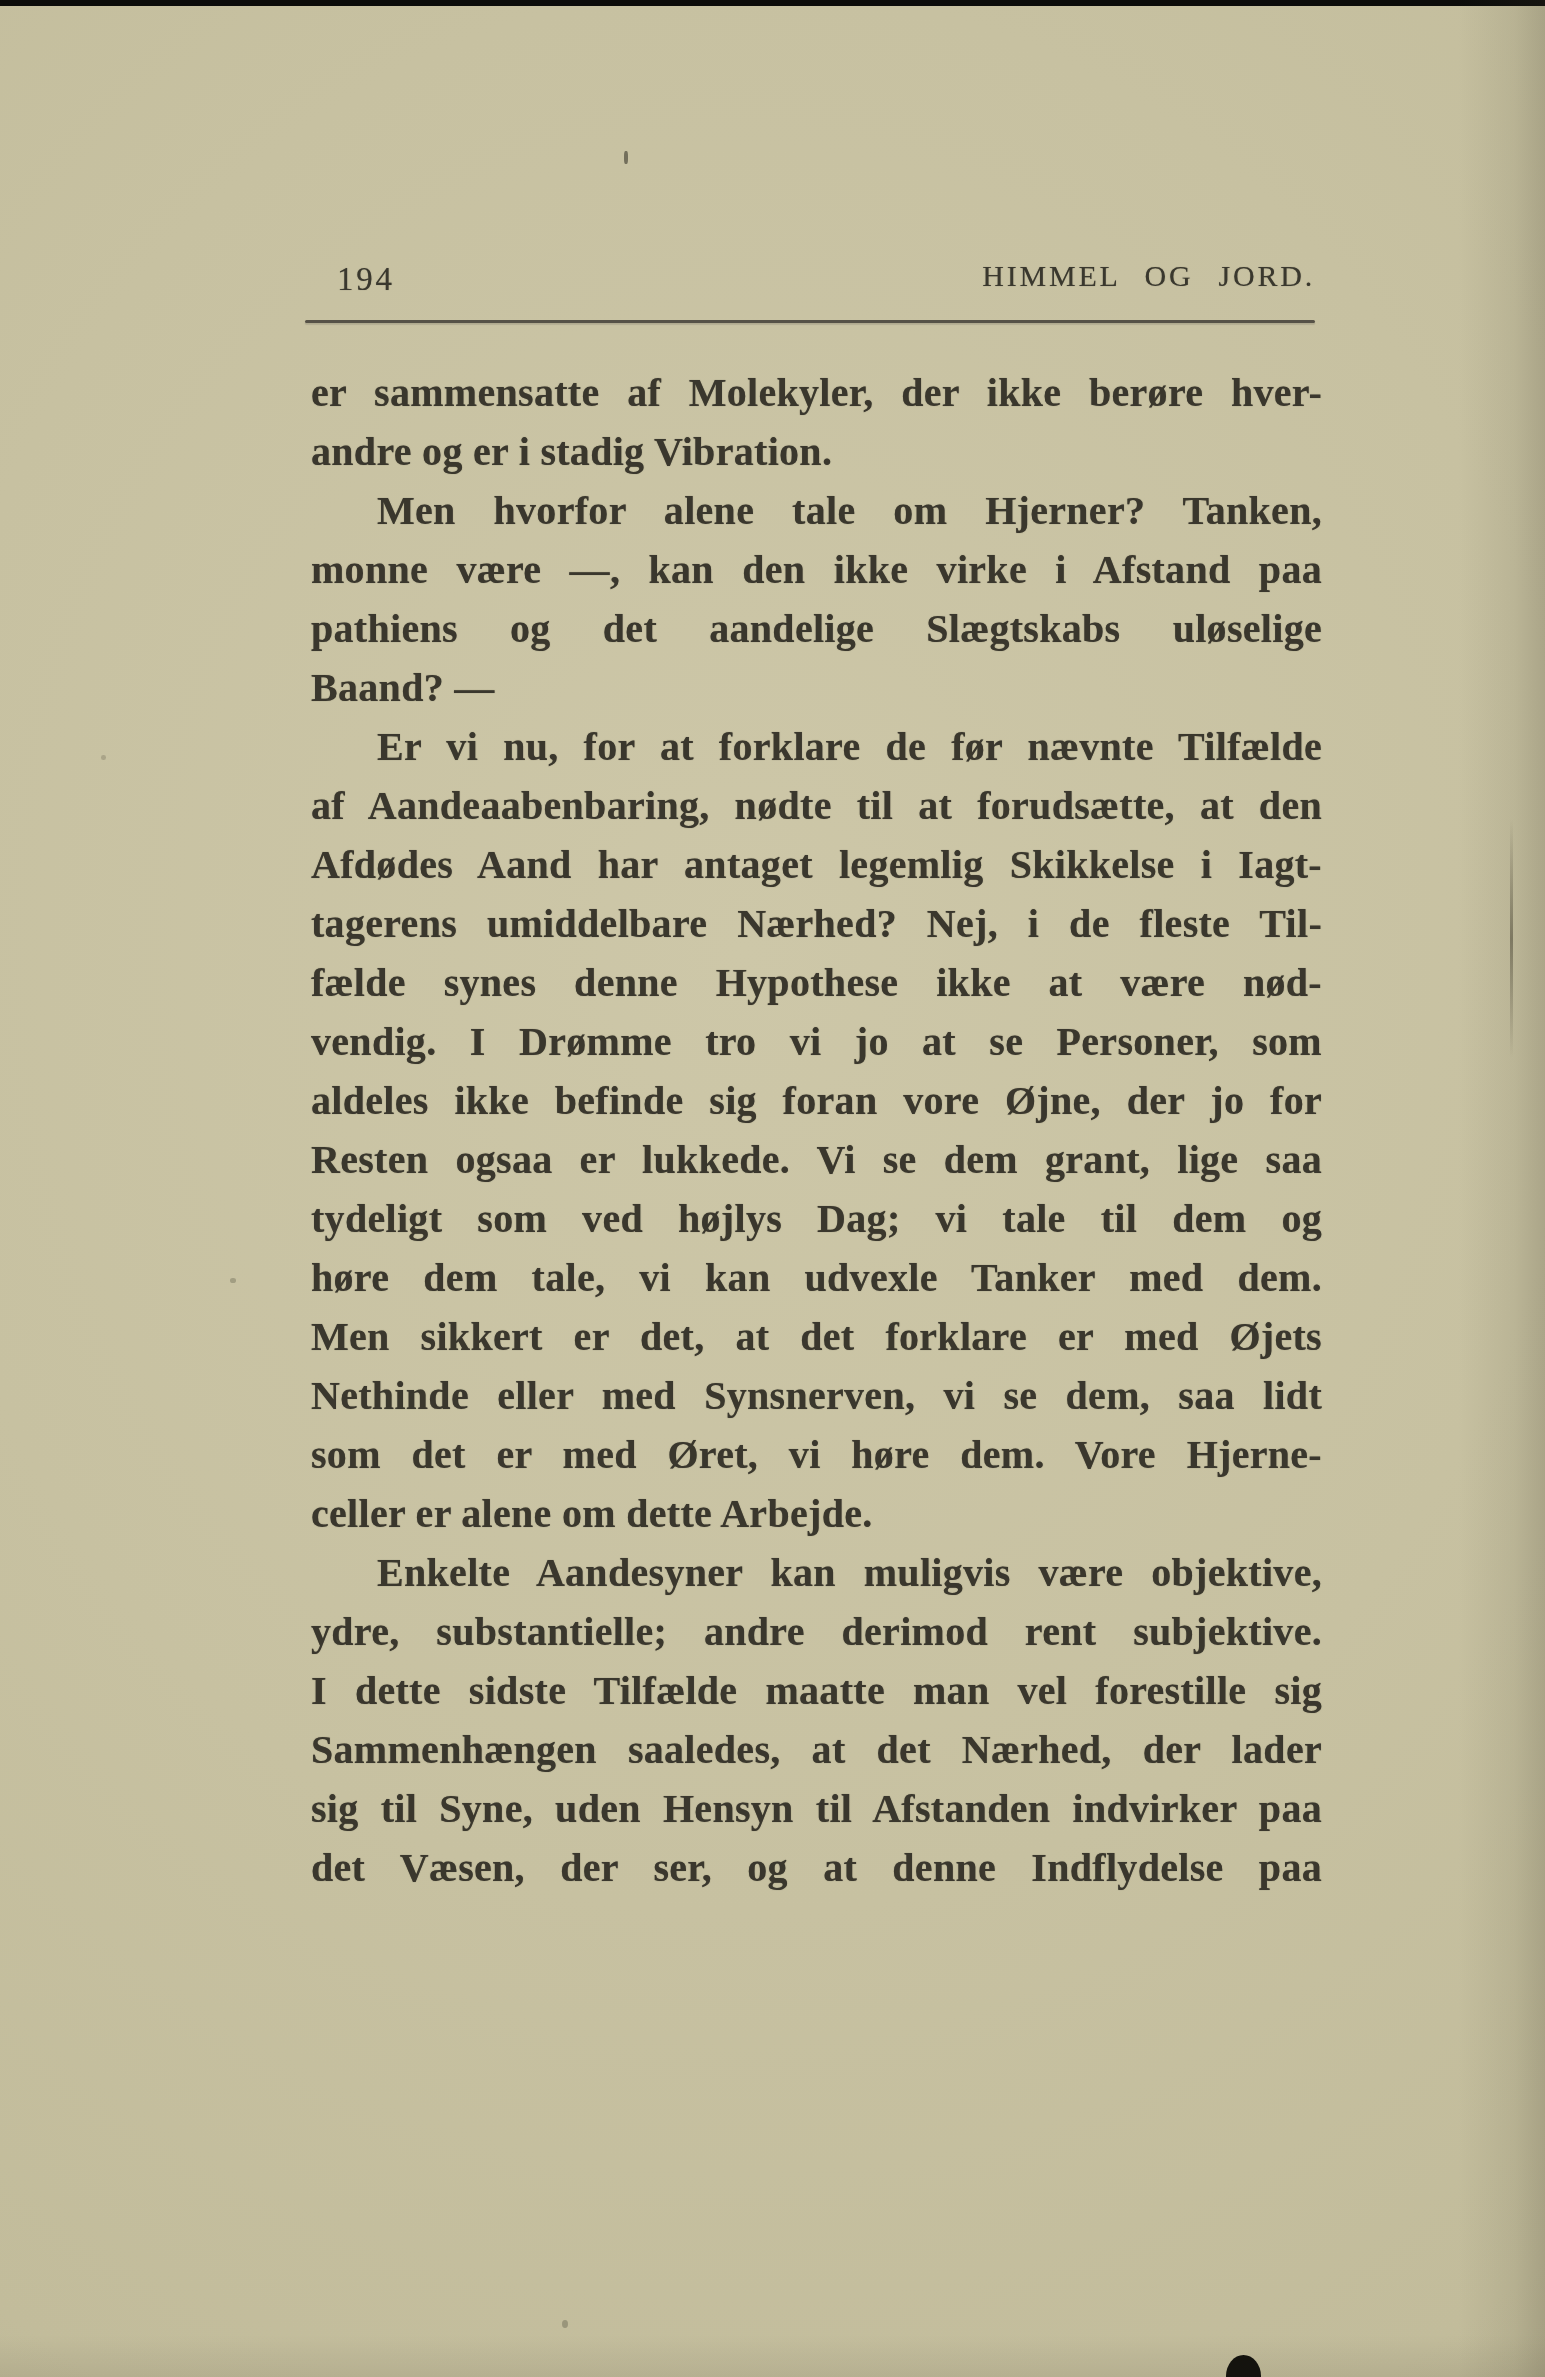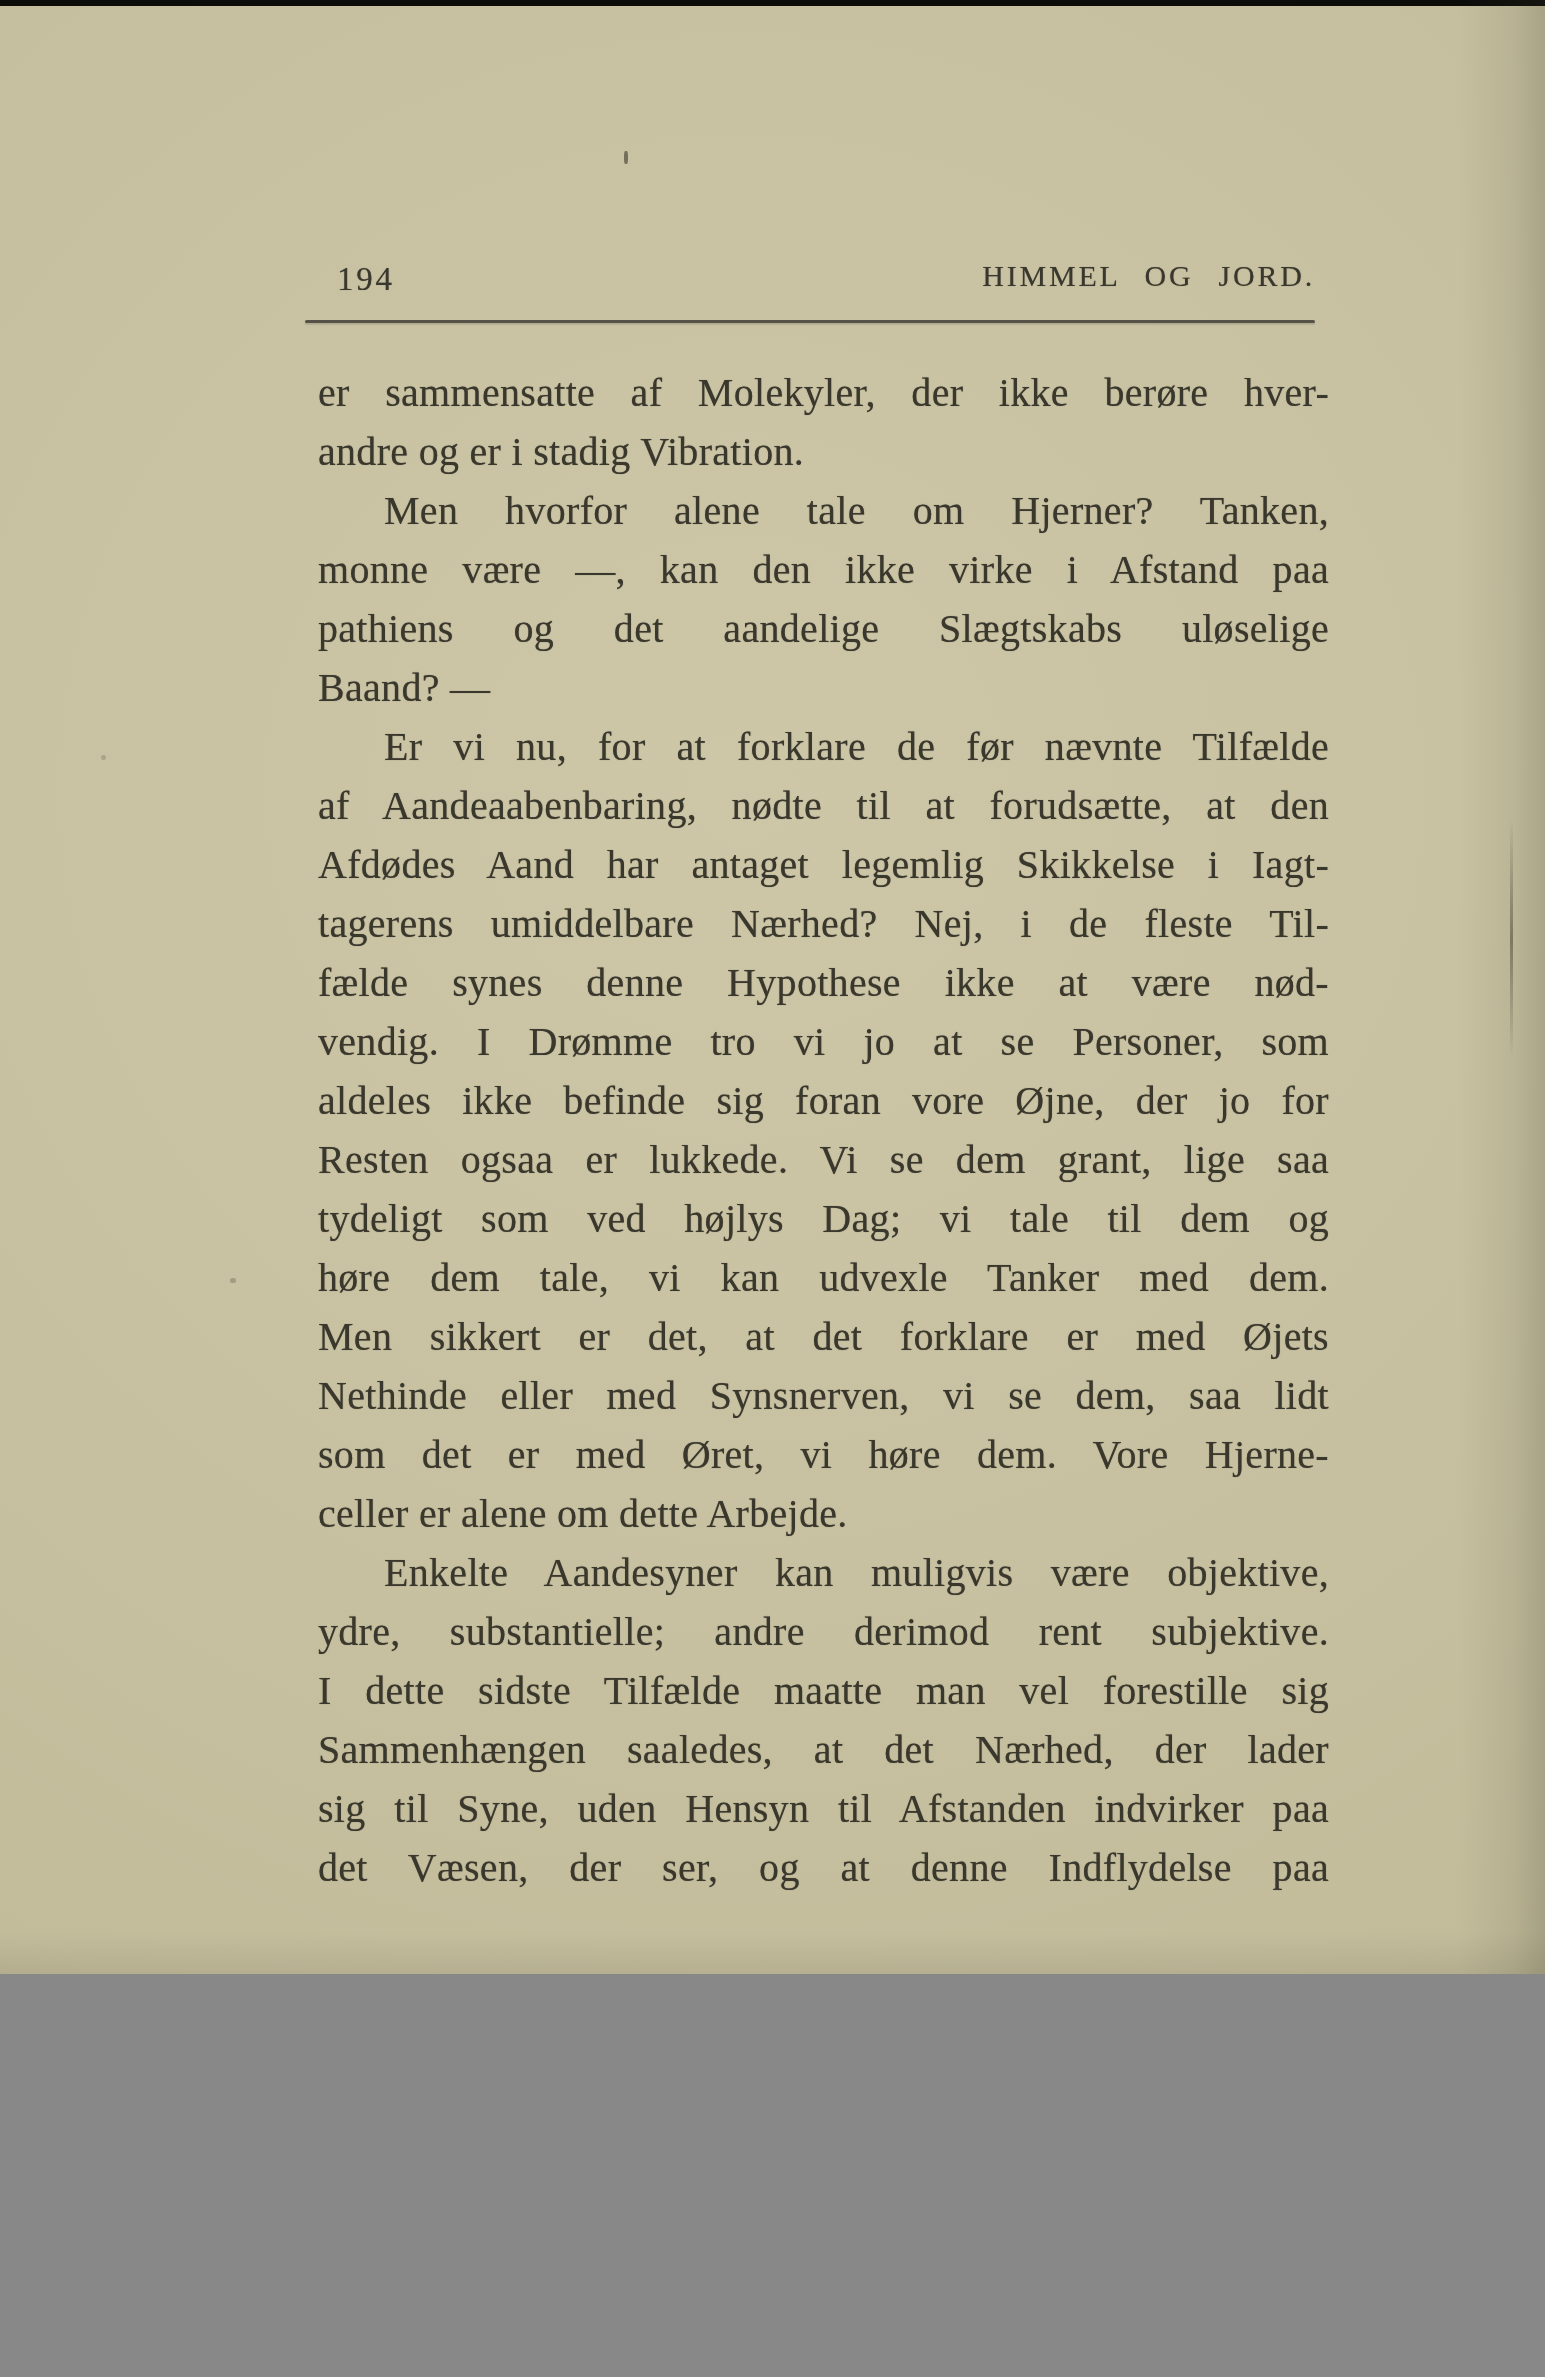--- a/index.html
+++ b/index.html
@@ -3,21 +3,21 @@
 <meta charset="utf-8">
 <style>
   html, body {
     margin: 0;
     padding: 0;
     background: #888;
   }
   .scan {
     position: relative;
     width: 1545px;
-    height: 1974px;
+    height: 2377px;
     overflow: hidden;
     background:
       radial-gradient(ellipse 120% 90% at 48% 40%,
         #cdc7a8 0%, #c7c1a1 45%, #c2bc9b 75%, #b6af8e 100%);
     font-family: "Liberation Serif", "DejaVu Serif", serif;
     color: #38362d;
   }
   
   .edge-top {
     position: absolute; top: 0; left: 0;
@@ -73,27 +73,28 @@
   .head-rule {
     position: absolute; top: 320px; left: 305px;
     width: 1010px; height: 2.8px;
     background: #565247;
     box-shadow: 0 1.8px 0.9px rgba(86,82,71,0.22);
     border-radius: 1.8px;
   }
 
   
   .body-block {
-    position: absolute; top: 363px; left: 318px;
+    position: absolute; top: 363px; left: 311px;
     width: 1011px;
     font-size: 40px;
     line-height: 59px;
     letter-spacing: 0.3px;
     color: #3a372d;
     text-shadow: 0 0 0.9px rgba(56,53,42,0.6);
+    font-weight: bold;
   }
   .line {
     height: 59px;
     white-space: normal;
     text-align: justify;
     text-align-last: justify;
     overflow: visible;
   }
   .line.ind  { text-indent: 66px; }
   .line.pend { text-align-last: left; }

